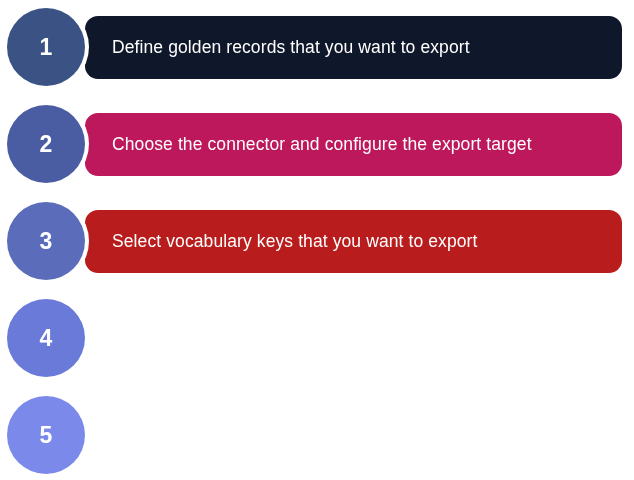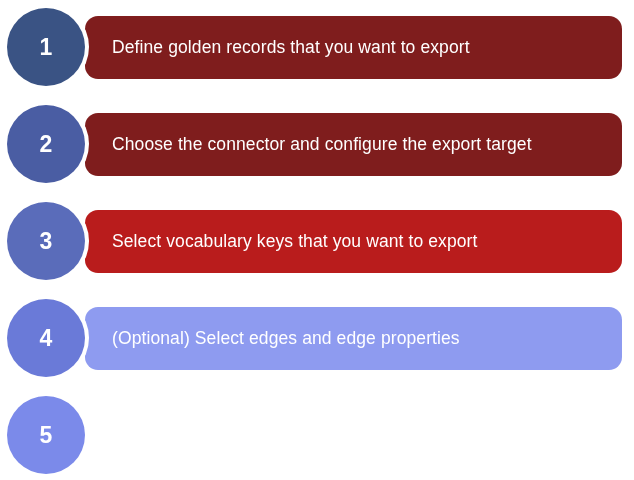--- a/index.html
+++ b/index.html
@@ -80,50 +80,47 @@
     font-weight: 700;
     line-height: 1;
     letter-spacing: 0.3px;
   }
 </style>
 </head>
 <body>
 
 <div id="steps-diagram">
     <div class="step-row" style="top: -1px;">
-      <div class="step-bar" style="background: #7f1d1d;">
+      <div class="step-bar" style="background: #0f172a;">
         <span class="step-label">Define golden records that you want to export</span>
       </div>
       <div class="step-ring"></div>
       <div class="step-circle" style="background: rgb(58, 83, 132);">
         <span class="step-number">1</span>
       </div>
     </div>
     <div class="step-row" style="top: 96px;">
-      <div class="step-bar" style="background: #7f1d1d;">
+      <div class="step-bar" style="background: #be185d;">
         <span class="step-label">Choose the connector and configure the export target</span>
       </div>
       <div class="step-ring"></div>
       <div class="step-circle" style="background: rgb(74, 93, 163);">
         <span class="step-number">2</span>
       </div>
     </div>
     <div class="step-row" style="top: 193px;">
       <div class="step-bar" style="background: #b91c1c;">
         <span class="step-label">Select vocabulary keys that you want to export</span>
       </div>
       <div class="step-ring"></div>
       <div class="step-circle" style="background: rgb(90, 108, 186);">
         <span class="step-number">3</span>
       </div>
     </div>
     <div class="step-row" style="top: 290px;">
-      <div class="step-bar" style="background: rgb(142, 155, 240);">
-        <span class="step-label">(Optional) Select edges and edge properties</span>
-      </div>
       <div class="step-ring"></div>
       <div class="step-circle" style="background: rgb(106, 122, 216);">
         <span class="step-number">4</span>
       </div>
     </div>
     <div class="step-row" style="top: 387px;">
       <div class="step-ring"></div>
       <div class="step-circle" style="background: rgb(123, 138, 234);">
         <span class="step-number">5</span>
       </div>

